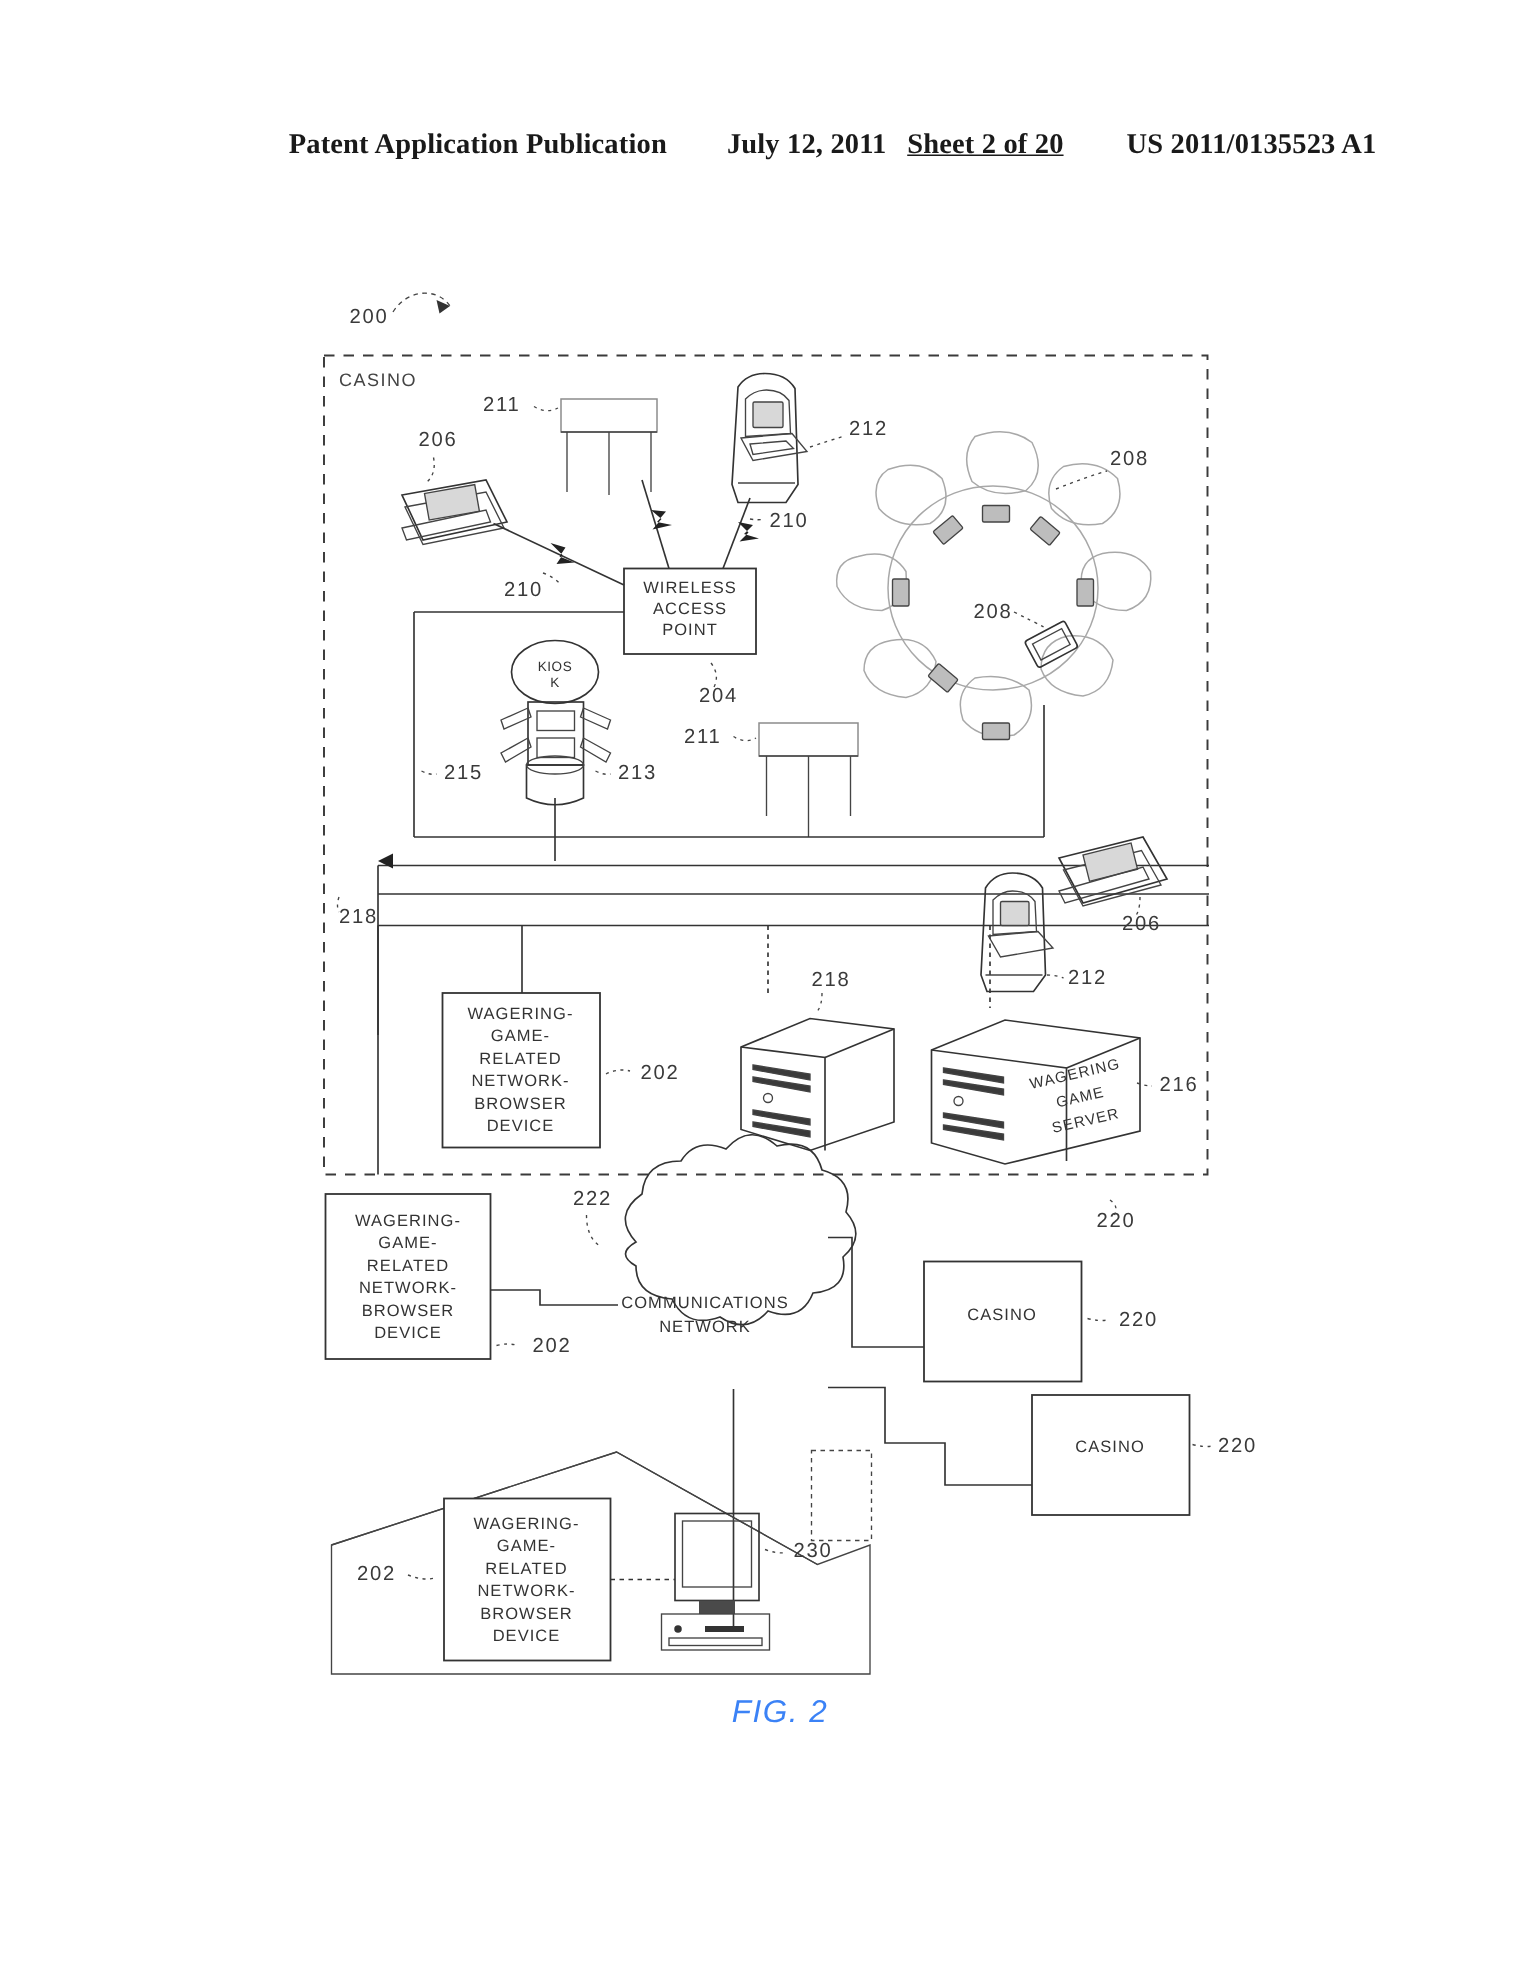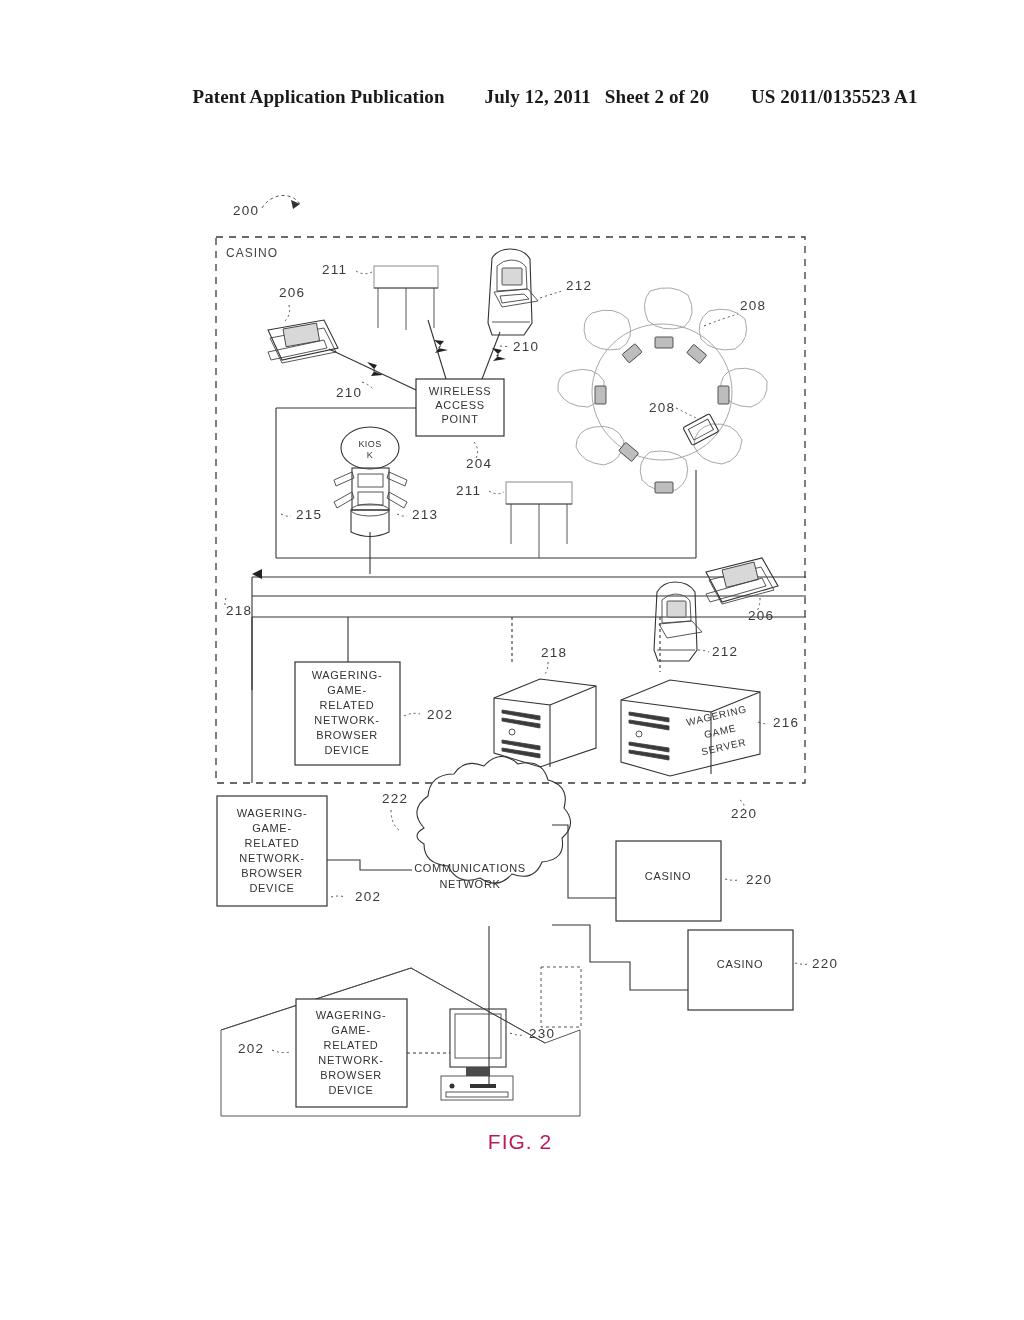--- a/index.html
+++ b/index.html
@@ -27,42 +27,43 @@
     align-items: baseline;
     font-family: "Liberation Serif", serif;
     font-weight: bold;
     font-size: 19px;
     letter-spacing: 0.1px;
     white-space: nowrap;
     padding-left: 43px;
   }
   .page-header .hdr-left   { margin-right: 40px; }
   .page-header .hdr-mid    { margin-right: 42px; }
-  .page-header .hdr-mid .sheet { margin-left: 9px; }
+  .page-header .hdr-mid .sheet { margin-left: 9px; text-decoration: underline; }
 
   
   #figure {
     position: absolute;
     left: 0;
     top: 0;
     width: 812px;
     height: 1320px;
   }
   svg { display: block; }
 
   .fig-caption {
     position: absolute;
     left: 440px;
     top: 1130px;
     width: 160px;
     text-align: center;
     font-family: "Liberation Sans", sans-serif;
     font-size: 21px;
     letter-spacing: 1px;
-    color: #be185d;
+    color: #3b82f6;
+    font-style: italic;
   }
   .lbl-box {
     font-family: "Liberation Sans", sans-serif;
     font-size: 11px;
     fill: #333;
     letter-spacing: 0.7px;
     text-anchor: middle;
   }
   .lbl-casino {
     font-family: "Liberation Sans", sans-serif;

